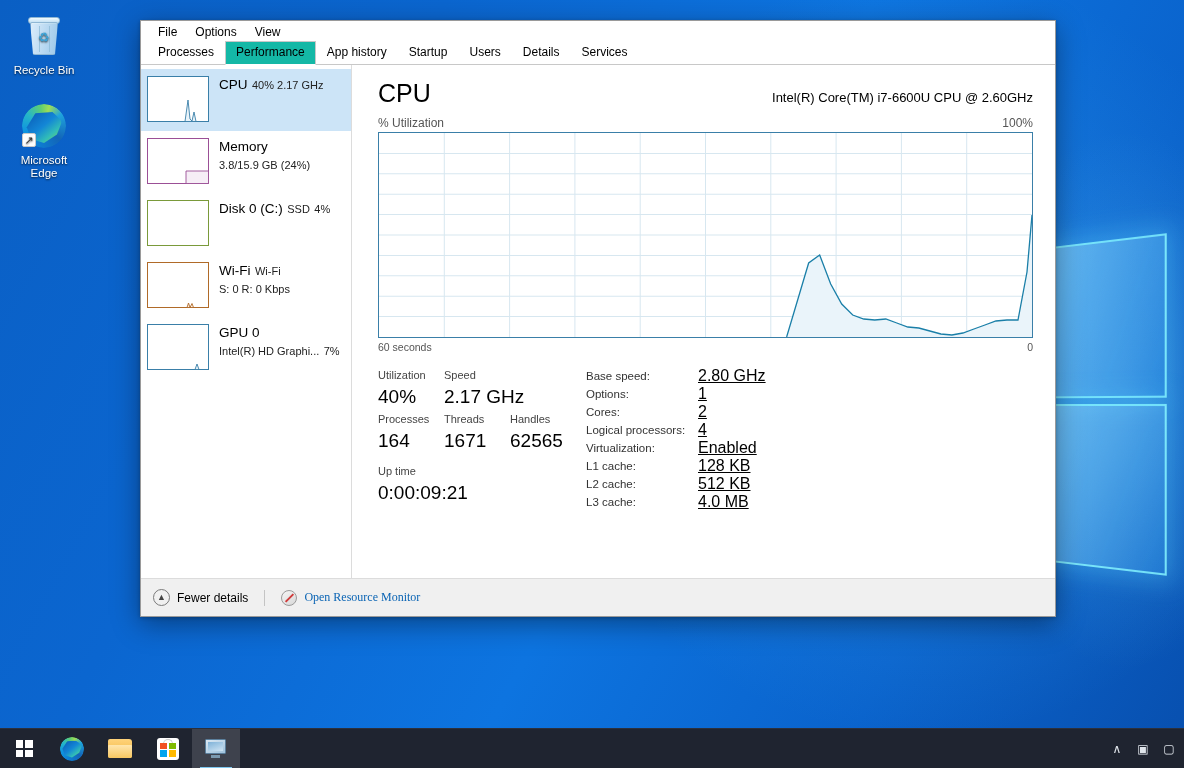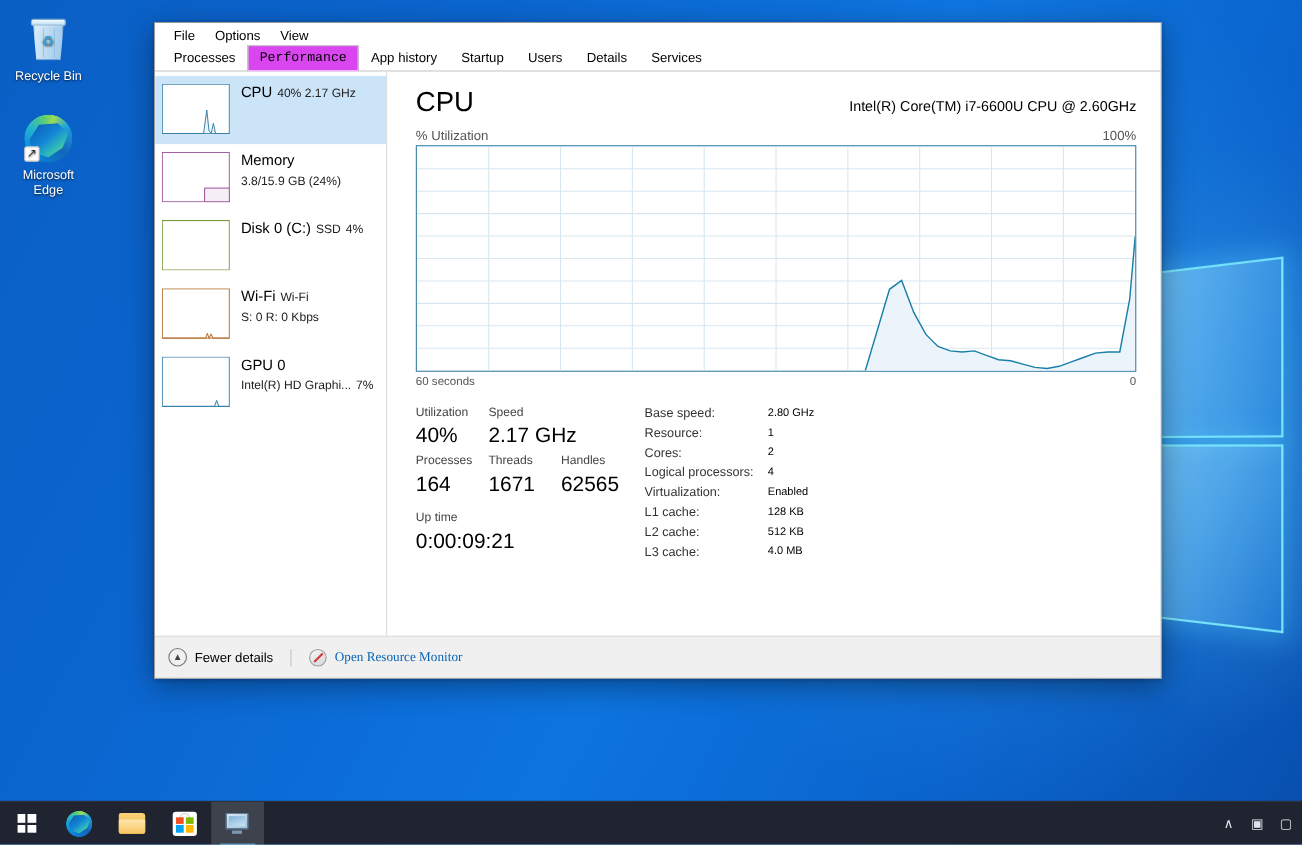--- a/index.html
+++ b/index.html
@@ -177,26 +177,25 @@
   }
   .tab {
     font-size: 12px; color: #000;
     padding: 3px 10px 4px 10px;
     border: 1px solid transparent;
     border-bottom: none;
     cursor: default; line-height: 15px;
     position: relative;
   }
   .tab.active {
-    background: #d946ef;
+    background: #14b8a6;
     border: 1px solid #c8c8c8;
     border-bottom: 1px solid #fff;
     margin-bottom: -1px;
     z-index: 2;
-    font-family: Liberation Mono, monospace;
   }
 
   .body-wrap {
     flex: 1; display: flex; background: #fff; overflow: hidden; justify-content: center;
   }
 
   
   .sidebar {
     width: 211px; flex: none;
     background: #fff;
@@ -270,21 +269,21 @@
   .stat-gap { height: 8px; }
 
   .specs {
     margin-left: 8px;
     display: grid;
     grid-template-columns: 112px auto;
     row-gap: 0px;
     align-content: start;
   }
   .spec-k { font-size: 11.5px; color: #333; line-height: 18px; white-space: nowrap; }
-  .spec-v { font-size: 10px; color: #000; line-height: 18px; white-space: nowrap; }
+  .spec-v { font-size: 16px; color: #000; line-height: 18px; white-space: nowrap; text-decoration: underline; }
 
   
   .tm-footer {
     height: 38px; flex: none;
     background: #f0f0f0;
     border-top: 1px solid #dcdcdc;
     display: flex; align-items: center;
     padding-left: 12px; gap: 8px;
   }
   .fewer {
@@ -590,21 +589,21 @@
                 <div class="stat-lbl">Up time</div>
                 <div class="stat-val">0:00:09:21</div>
               </div>
             </div>
           </div>
 
           <div class="stats-mid">
             <div class="specs">
               <span class="spec-k">Base speed:</span>
               <span class="spec-v">2.80 GHz</span>
-              <span class="spec-k">Resource:</span>
+              <span class="spec-k">Options:</span>
               <span class="spec-v">1</span>
               <span class="spec-k">Cores:</span>
               <span class="spec-v">2</span>
               <span class="spec-k">Logical processors:</span>
               <span class="spec-v">4</span>
               <span class="spec-k">Virtualization:</span>
               <span class="spec-v">Enabled</span>
               <span class="spec-k">L1 cache:</span>
               <span class="spec-v">128 KB</span>
               <span class="spec-k">L2 cache:</span>

